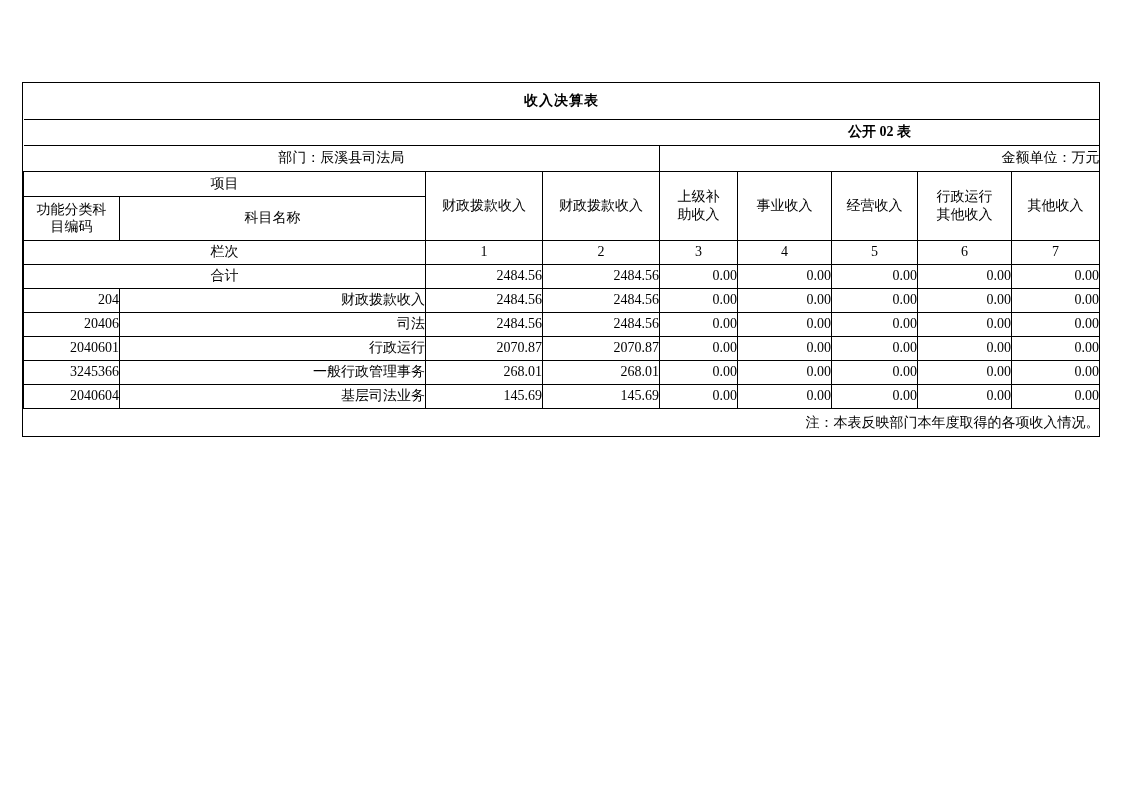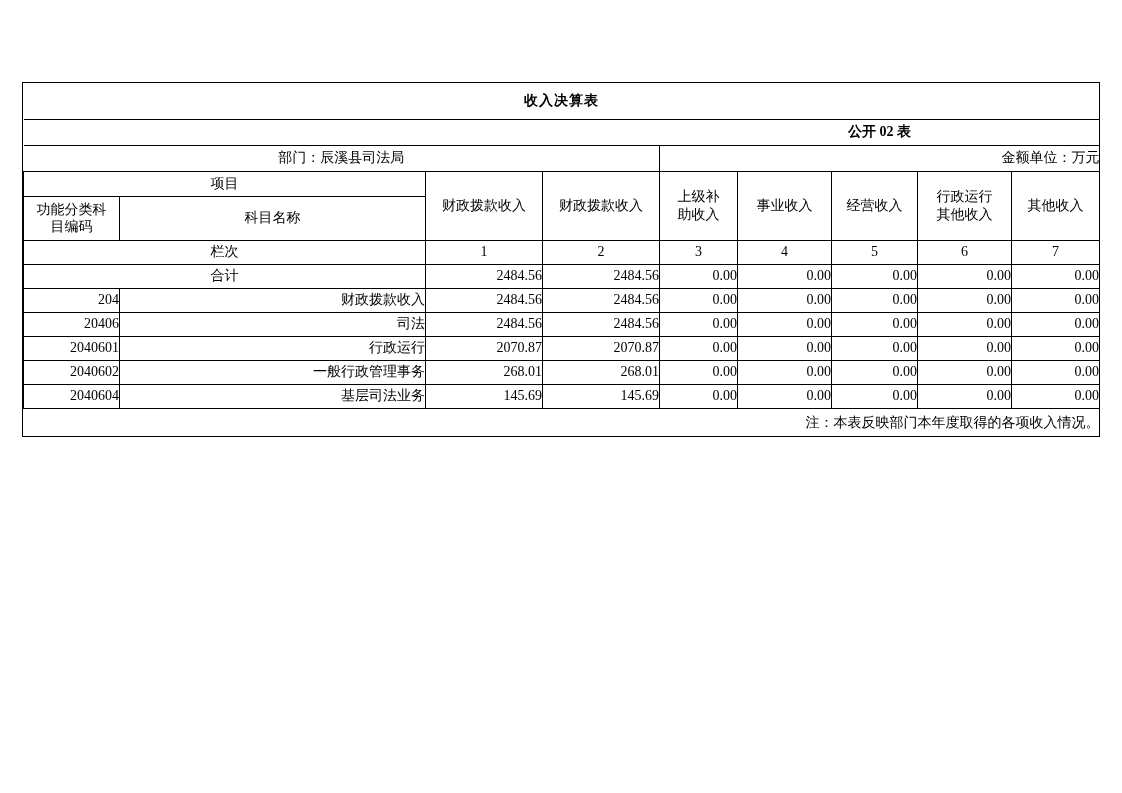--- a/index.html
+++ b/index.html
@@ -214,21 +214,21 @@
         <td class="rgt num">2070.87</td>
         <td class="rgt num">2070.87</td>
         <td class="rgt num">0.00</td>
         <td class="rgt num">0.00</td>
         <td class="rgt num">0.00</td>
         <td class="rgt num">0.00</td>
         <td class="rgt num">0.00</td>
       </tr>
 
       <tr class="h-row">
-        <td class="lft num">2040602</td>
+        <td class="lft num">3245366</td>
         <td class="lft">一般行政管理事务</td>
         <td class="rgt num">268.01</td>
         <td class="rgt num">268.01</td>
         <td class="rgt num">0.00</td>
         <td class="rgt num">0.00</td>
         <td class="rgt num">0.00</td>
         <td class="rgt num">0.00</td>
         <td class="rgt num">0.00</td>
       </tr>
 

